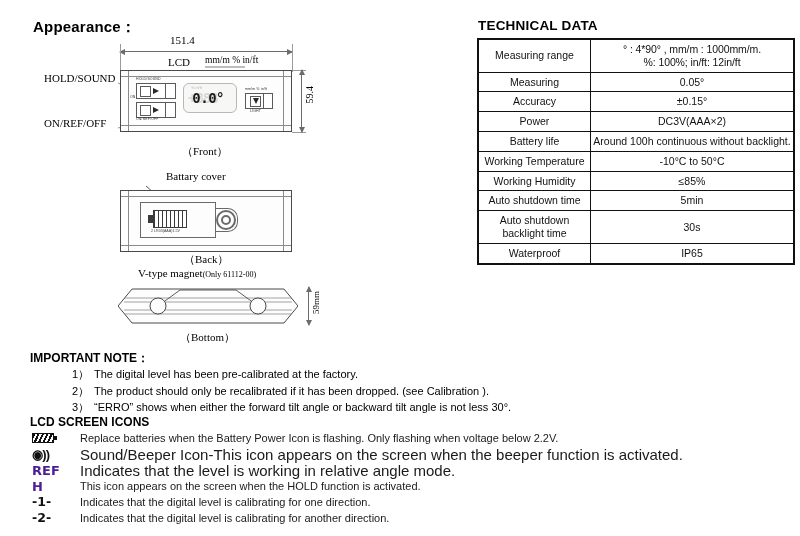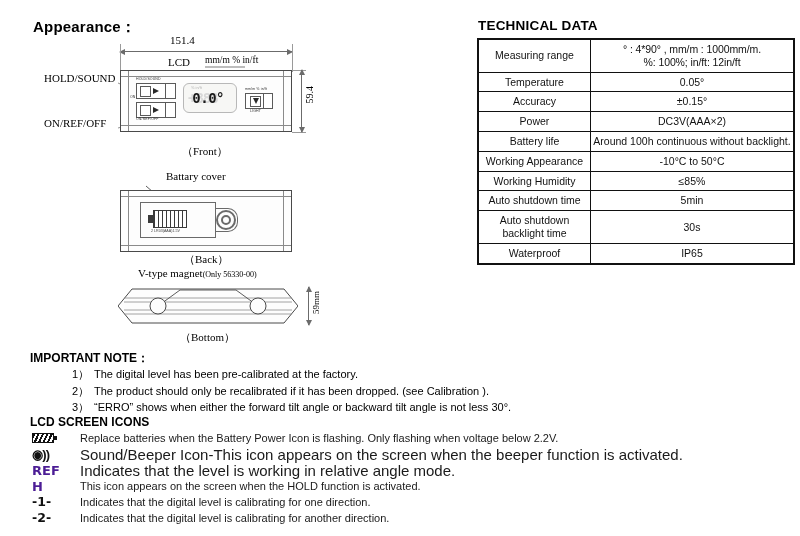--- a/index.html
+++ b/index.html
@@ -472,21 +472,21 @@
     <div class="cover-notch"></div>
     <div class="batt-ring"></div>
     <div class="batt-ring-in"></div>
     <div class="batt-tip"></div>
     <div class="batt-cell"></div>
     <div class="batt-micro">2 LR03(AAA)1.5V</div>
   </div>
   <div class="caption cap-back">（Back）</div>
 
   <div class="bottom-wrap">
-    <div class="lbl-vmag"><span>V-type magnet</span><span class="sub">(Only  56330-00)</span></div>
+    <div class="lbl-vmag"><span>V-type magnet</span><span class="sub">(Only  61112-00)</span></div>
     <svg class="bot-shape" viewBox="0 0 180 42">
       <polygon points="14,4 166,4 180,21 166,38 14,38 0,21" fill="#fdfdfd" stroke="#4a4a4a" stroke-width="1"></polygon>
       <line x1="6" y1="13" x2="174" y2="13" stroke="#8a8a8a" stroke-width="0.8"></line>
       <line x1="6" y1="29" x2="174" y2="29" stroke="#8a8a8a" stroke-width="0.8"></line>
       <line x1="6" y1="17" x2="174" y2="17" stroke="#8a8a8a" stroke-width="0.8"></line>
       <line x1="6" y1="25" x2="174" y2="25" stroke="#8a8a8a" stroke-width="0.8"></line>
       <polyline points="40,21 62,5 118,5 140,21" fill="none" stroke="#4a4a4a" stroke-width="0.9"></polyline>
       <circle cx="40" cy="21" r="8" fill="#fdfdfd" stroke="#4a4a4a" stroke-width="1"></circle>
       <circle cx="140" cy="21" r="8" fill="#fdfdfd" stroke="#4a4a4a" stroke-width="1"></circle>
     </svg>
@@ -496,37 +496,37 @@
   <div class="caption cap-bottom">（Bottom）</div>
 
   <div class="tech-title">TECHNICAL DATA</div>
   <table class="tech">
     <tbody>
         <tr>
           <td class="k">Measuring range</td>
           <td class="v tight">°  :  4*90°  , mm/m  :  1000mm/m.<br>%:  100%;  in/ft:  12in/ft</td>
         </tr>
         <tr>
-          <td class="k">Temperature</td>
+          <td class="k">Measuring</td>
           <td class="v">0.05°</td>
         </tr>
         <tr>
           <td class="k">Accuracy</td>
           <td class="v">±0.15°</td>
         </tr>
         <tr>
           <td class="k">Power</td>
           <td class="v">DC3V(AAA×2)</td>
         </tr>
         <tr>
           <td class="k">Battery life</td>
           <td class="v">Around 100h continuous without backlight.</td>
         </tr>
         <tr>
-          <td class="k">Working Appearance</td>
+          <td class="k">Working Temperature</td>
           <td class="v">-10°C to 50°C</td>
         </tr>
         <tr>
           <td class="k">Working Humidity</td>
           <td class="v">≤85%</td>
         </tr>
         <tr>
           <td class="k">Auto shutdown time</td>
           <td class="v">5min</td>
         </tr>

